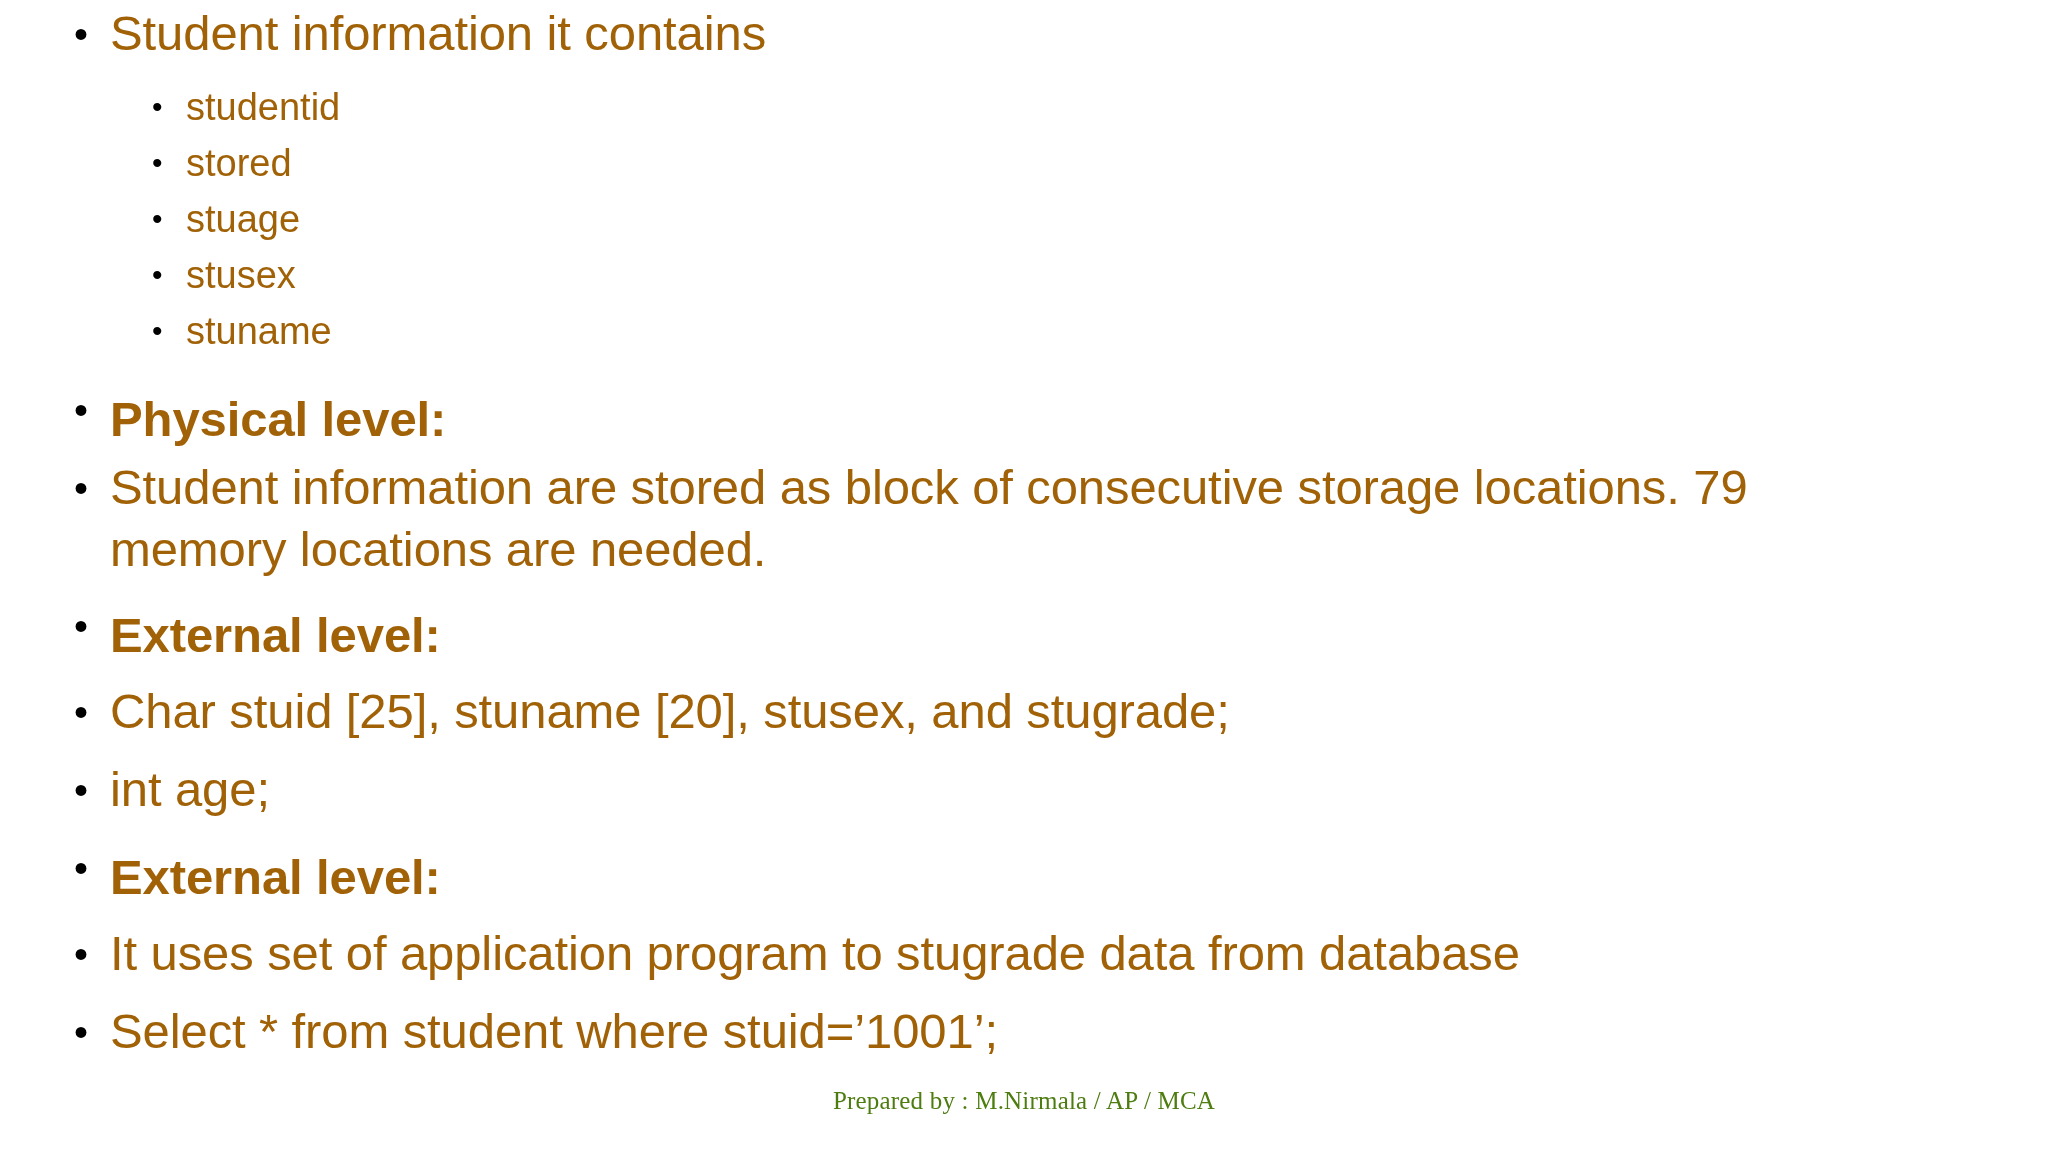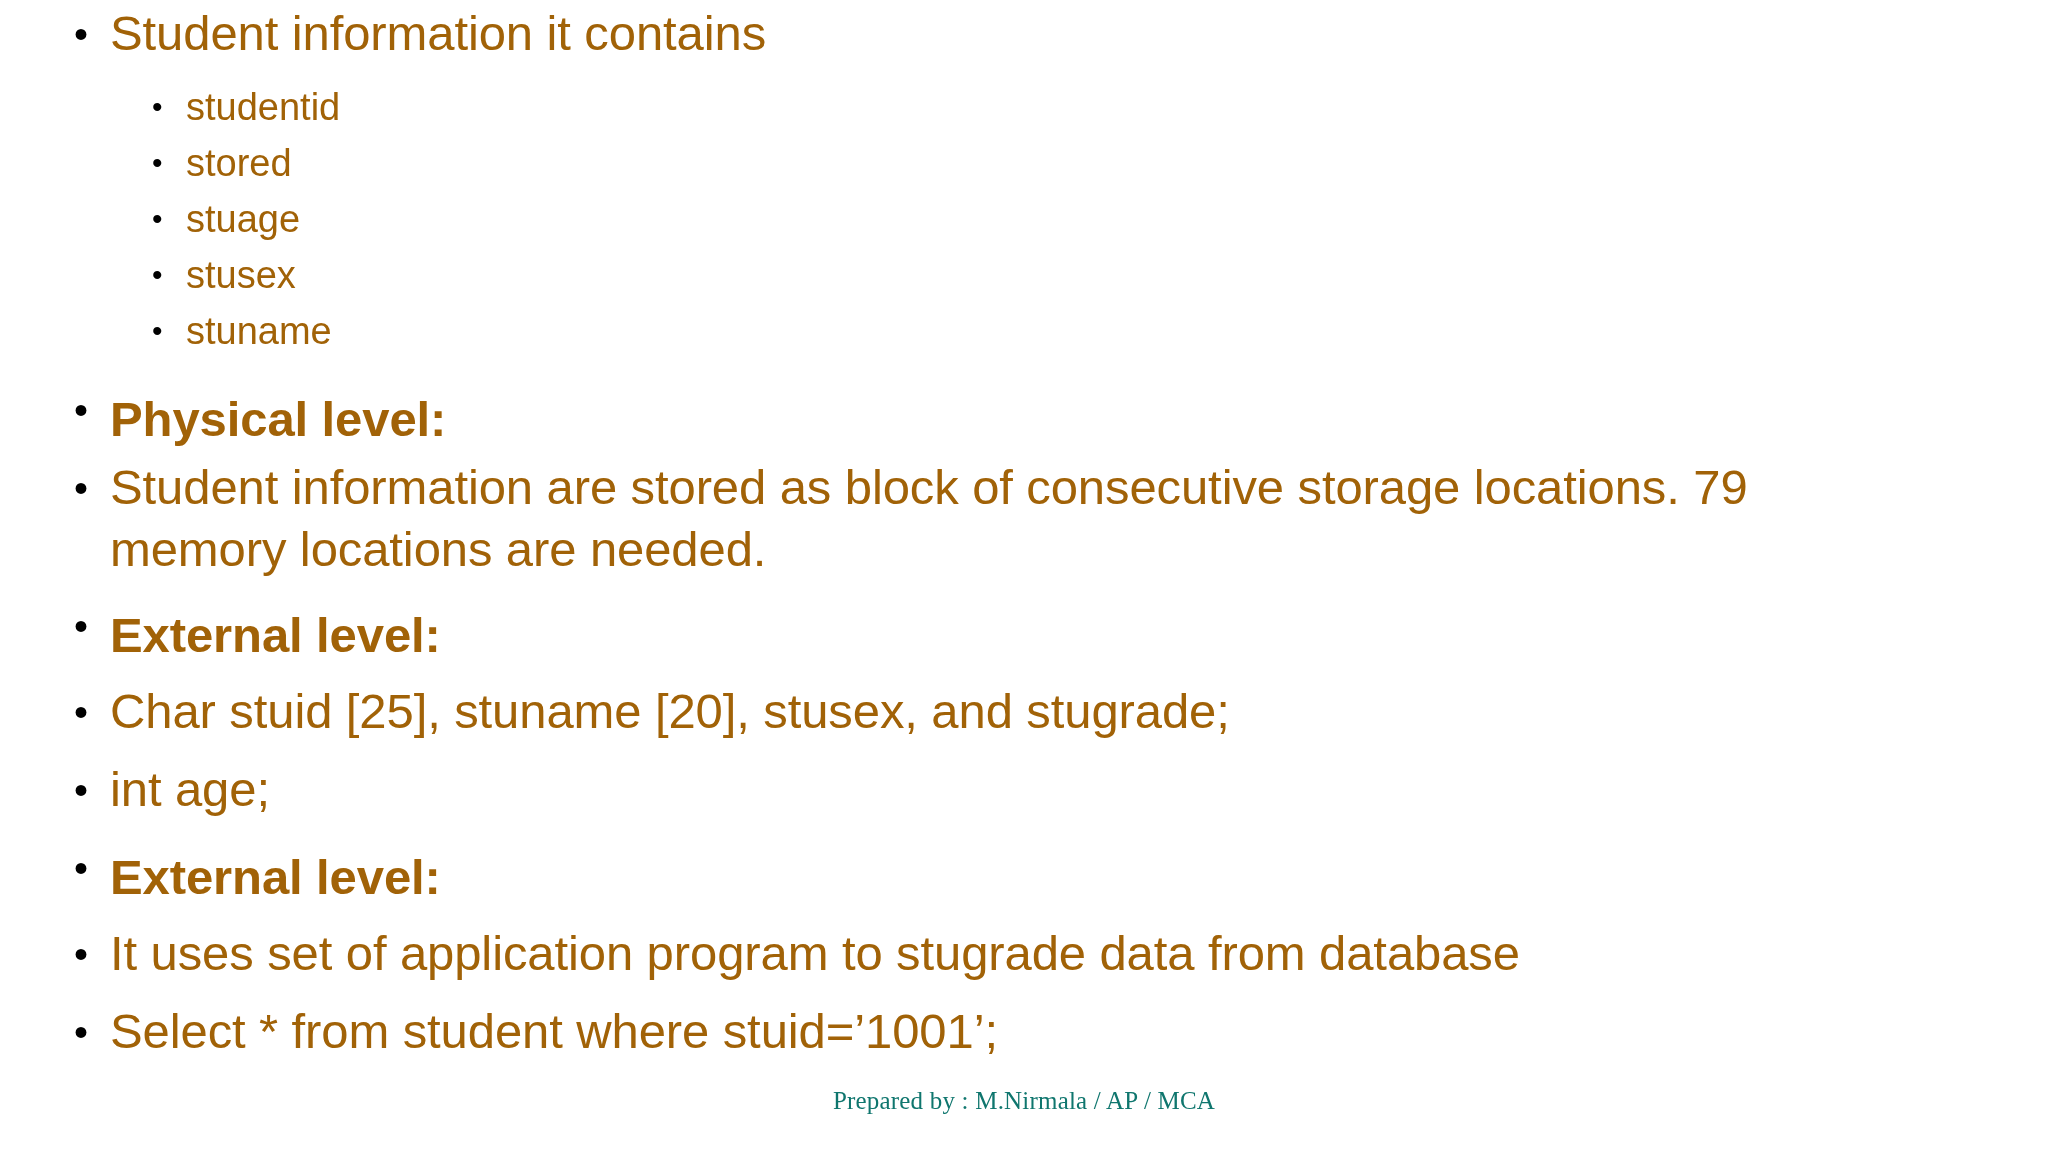--- a/index.html
+++ b/index.html
@@ -97,21 +97,21 @@
   
   .footer {
     position: absolute;
     left: 0;
     top: 1086px;
     width: 2048px;
     text-align: center;
     font-family: "Liberation Serif", serif;
     font-size: 25px;
     line-height: 30px;
-    color: #0f766e;
+    color: #4d7c0f;
     letter-spacing: 0.2px;
   }
 </style>
 </head>
 <body>
 
 <div class="slide">
 
   <div class="content">
 

